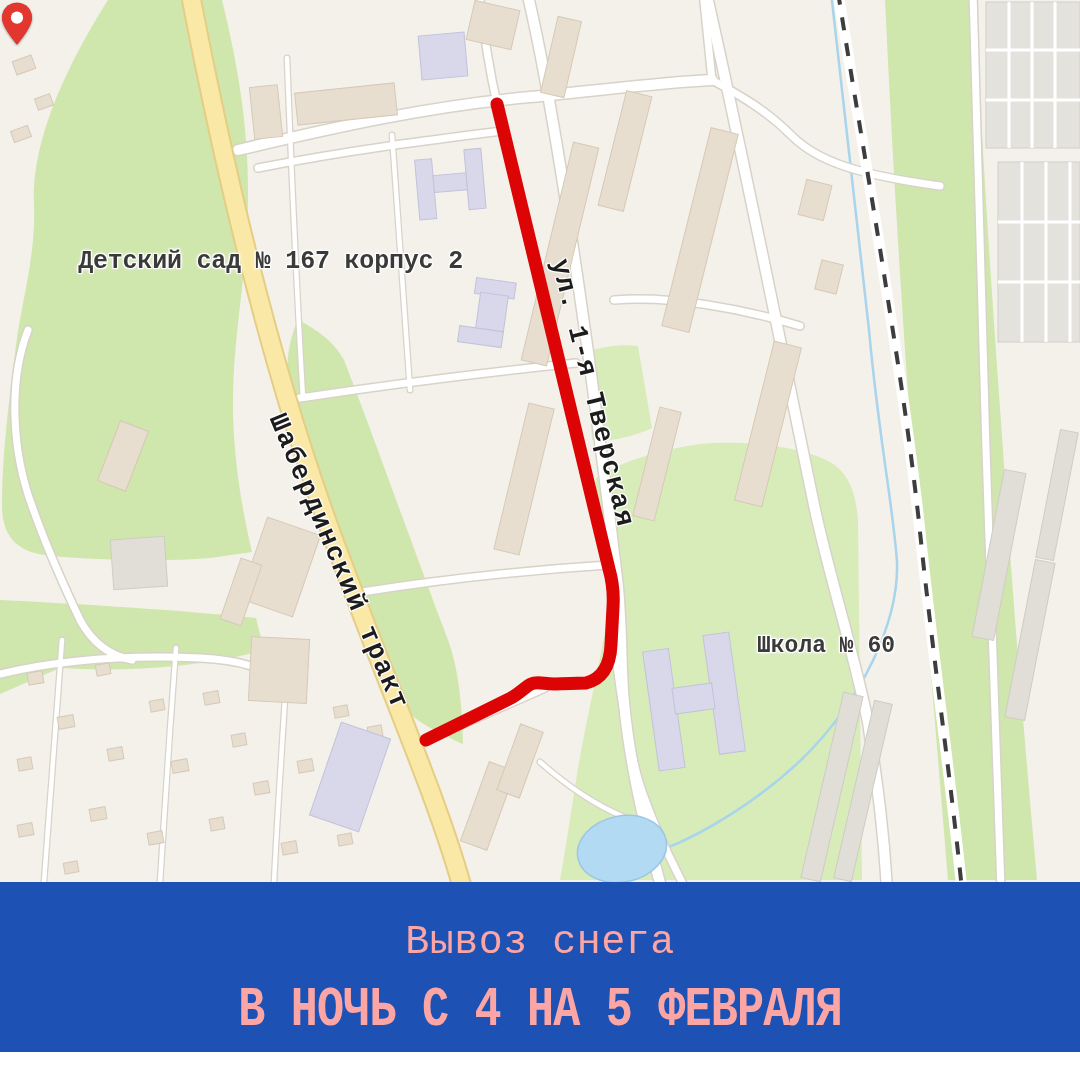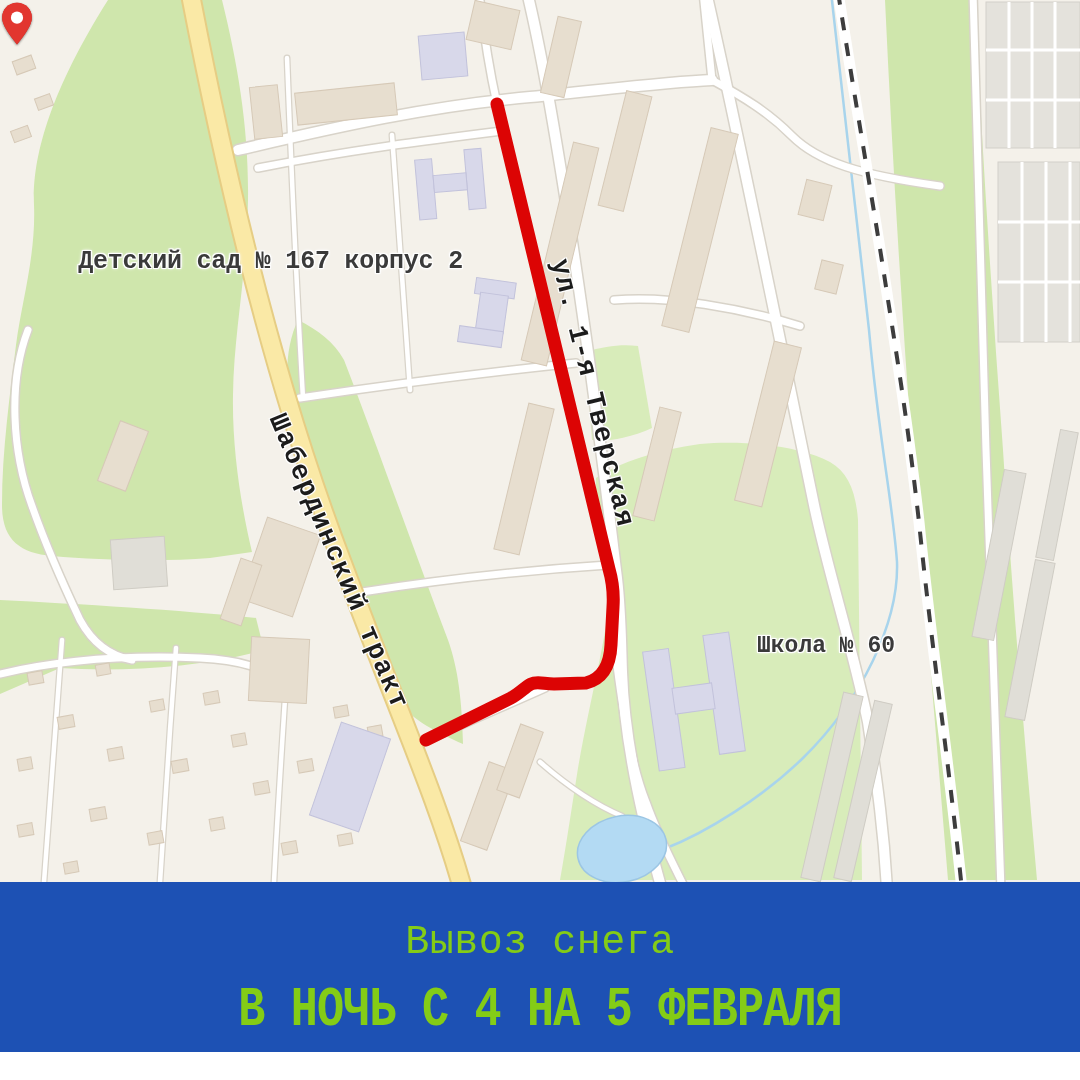--- a/index.html
+++ b/index.html
@@ -235,17 +235,17 @@
       <path d="M12 1 C6 1 1.5 5.6 1.5 11.5 C1.5 16 5 21.5 12 30.5 C19 21.5 22.5 16 22.5 11.5 C22.5 5.6 18 1 12 1 Z" fill="#e2362f"></path>
       <circle cx="12" cy="11.5" r="4.3" fill="#ffffff"></circle>
     </svg>
 
     <div class="poi-label kindergarten-label">Детский сад № 167 корпус 2</div>
     <div class="poi-label school-label">Школа № 60</div>
     <div class="street-label street-main">Шабердинский тракт</div>
     <div class="street-label street-route">ул. 1-я Тверская</div>
   </div>
 
-  <div class="banner" style="background: rgb(29, 81, 180); color: #84cc16;">
+  <div class="banner" style="background: rgb(29, 81, 180); color: #fca5a5;">
     <div class="banner-line1">Вывоз снега</div>
     <div class="banner-line2">В НОЧЬ С 4 НА 5 ФЕВРАЛЯ</div>
   </div>
 </div>
 
 </body></html>

